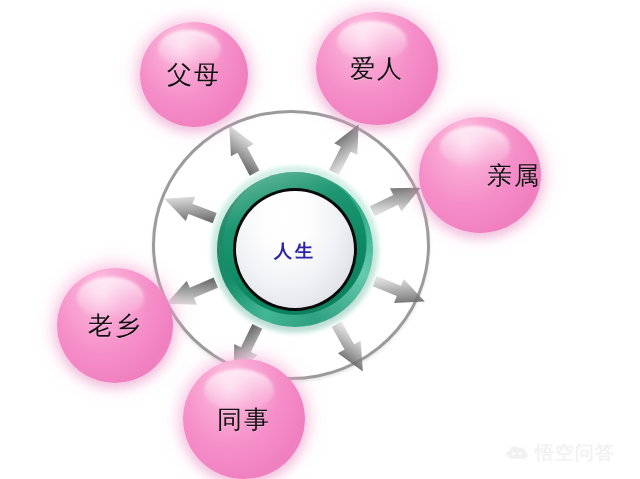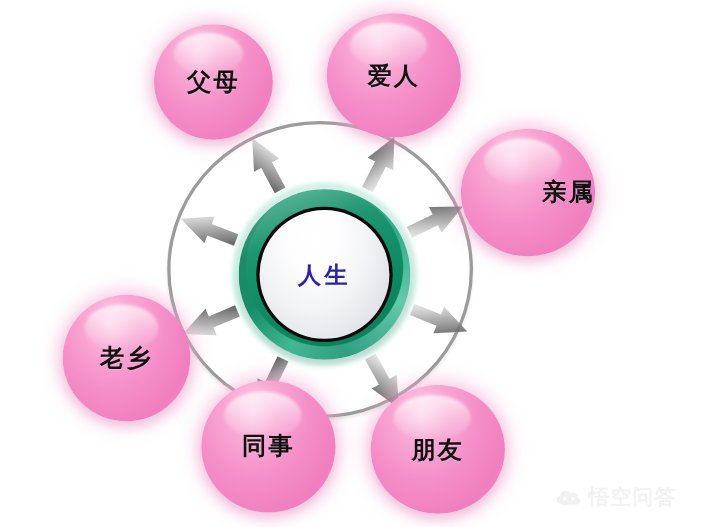--- a/index.html
+++ b/index.html
@@ -89,21 +89,21 @@
     width: 118px; height: 117px;
     border-radius: 50%;
     background:
       radial-gradient(ellipse at 42% 22%,
         #ffffff 0%, #fdfdfe 26%, #f2f3f6 52%, #e2e4ea 76%, #d3d6dd 100%);
     display: flex;
     align-items: center;
     justify-content: center;
   }
   .hub-label {
-    font-size: 21px;
+    font-size: 18px;
     font-weight: 700;
     color: #2a23a8;
     letter-spacing: 3px;
     line-height: 1;
     white-space: nowrap;
     transform: translateY(1px);
   }
 
   
   .node {
@@ -134,35 +134,35 @@
     background: linear-gradient(180deg,
       rgba(255,255,255,0.72) 0%,
       rgba(255,255,255,0.32) 48%,
       rgba(255,255,255,0.02) 100%);
     filter: blur(1.5px);
     pointer-events: none;
   }
   .node-label {
     position: relative;
     z-index: 2;
-    font-size: 22px;
-    font-weight: 700;
+    font-size: 25px;
+    font-weight: 400;
     color: #111111;
     letter-spacing: 2px;
     white-space: nowrap;
     text-shadow: 0 1px 0 rgba(255,255,255,0.22);
   }
 
   
   .n-fumu    { left: 140px; top: 22px;  width: 108px; height: 105px; }
-  .n-airen   { left: 297px; top: 12px;  width: 122px; height: 113px; }
+  .n-airen   { left: 316px; top: 12px;  width: 122px; height: 113px; }
   .n-qinshu  { left: 419px; top: 117px; width: 122px; height: 116px; justify-content: flex-end; }
   .n-tongxue { left: 427px; top: 240px; width: 120px; height: 116px; }
   .n-pengyou { left: 337px; top: 350px; width: 122px; height: 117px; }
-  .n-tongshi { left: 183px; top: 346px; width: 122px; height: 120px; }
+  .n-tongshi { left: 183px; top: 359px; width: 122px; height: 120px; }
   .n-laoxiang{ left: 57px;  top: 268px; width: 116px; height: 115px; justify-content: center; }
   .n-guiren  { left: 50px;  top: 148px; width: 118px; height: 113px; }
 
   
   .arrows {
     position: absolute;
     left: 0; top: 0;
     width: 640px;
     height: 479px;
     pointer-events: none;
@@ -292,23 +292,20 @@
 
   <div class="node n-airen">
     <span class="node-label">爱人</span>
   </div>
 
   <div class="node n-qinshu">
     <span class="node-label">亲属</span>
   </div>
 
 
-  <div class="node n-pengyou">
-    <span class="node-label">朋友</span>
-  </div>
 
   <div class="node n-tongshi">
     <span class="node-label">同事</span>
   </div>
 
   <div class="node n-laoxiang">
     <span class="node-label">老乡</span>
   </div>
 
 

